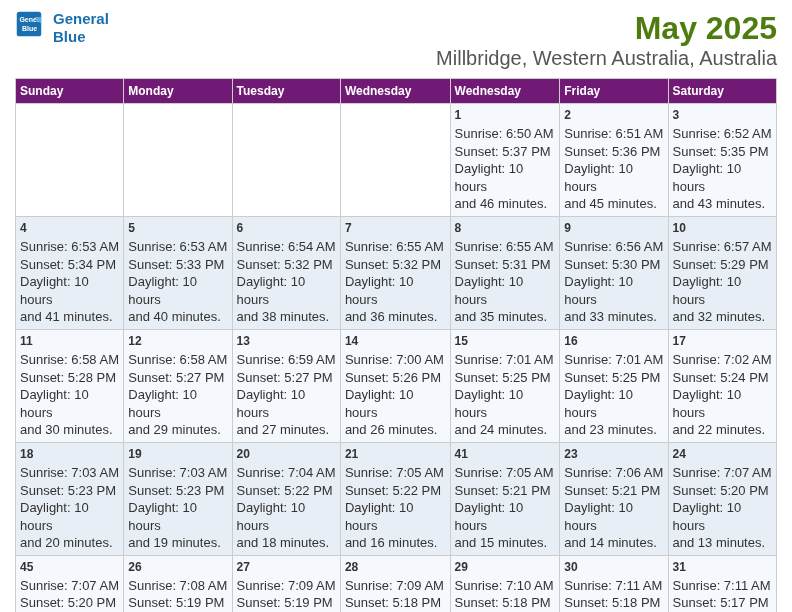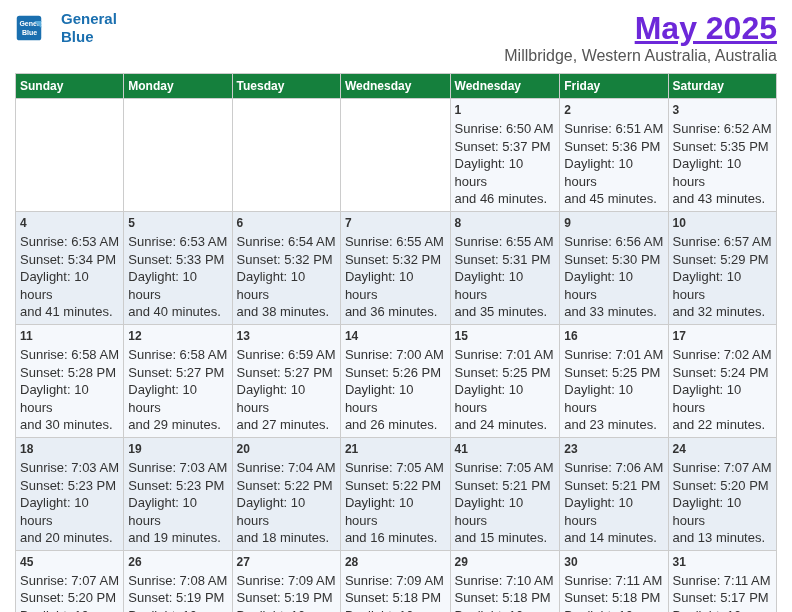--- a/index.html
+++ b/index.html
@@ -11,22 +11,22 @@
       padding: 10px 15px;
     }
     .header-area {
       display: flex;
       justify-content: space-between;
       align-items: flex-start;
       margin-bottom: 8px;
     }
     .logo {
       display: flex;
-      align-items: center;
-      gap: 16px;
+      align-items: flex-start;
+      gap: 8px;
     }
     .logo-text {
       font-size: 15px;
       font-weight: bold;
       color: #333;
       line-height: 1.2;
     }
     .logo-text span {
       color: #1a6faf;
     }
@@ -34,34 +34,33 @@
       width: 28px;
       height: 28px;
       margin-right: 2px;
     }
     .title-area {
       text-align: right;
     }
     .month-title {
       font-size: 32px;
       font-weight: bold;
-      color: #6d28d9;
-      text-decoration: underline;
+      color: #4d7c0f;
     }
     .location-subtitle {
-      font-size: 16px;
+      font-size: 20px;
       color: #555;
     }
     table {
       width: 100%;
       border-collapse: collapse;
       font-size: 10.5px;
     }
     thead tr th {
-      background: #15803d;
+      background: #701a75;
       color: #fff;
       padding: 5px 4px;
       text-align: left;
       font-size: 12px;
       font-weight: bold;
       border: 1px solid #ccc;
     }
     tbody tr td {
       vertical-align: top;
       border: 1px solid #ccc;

